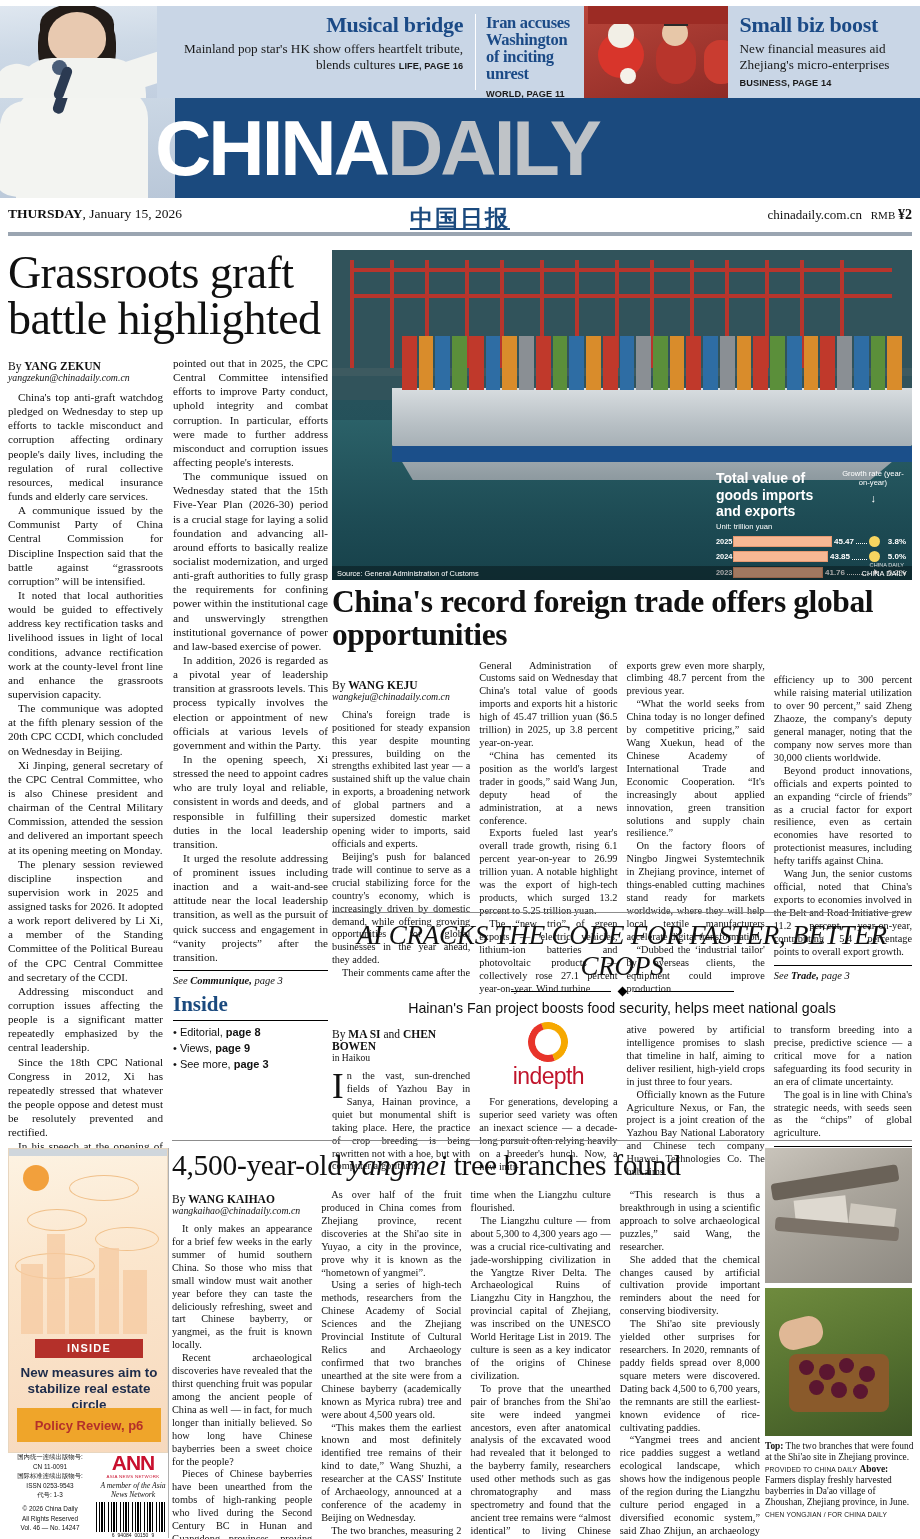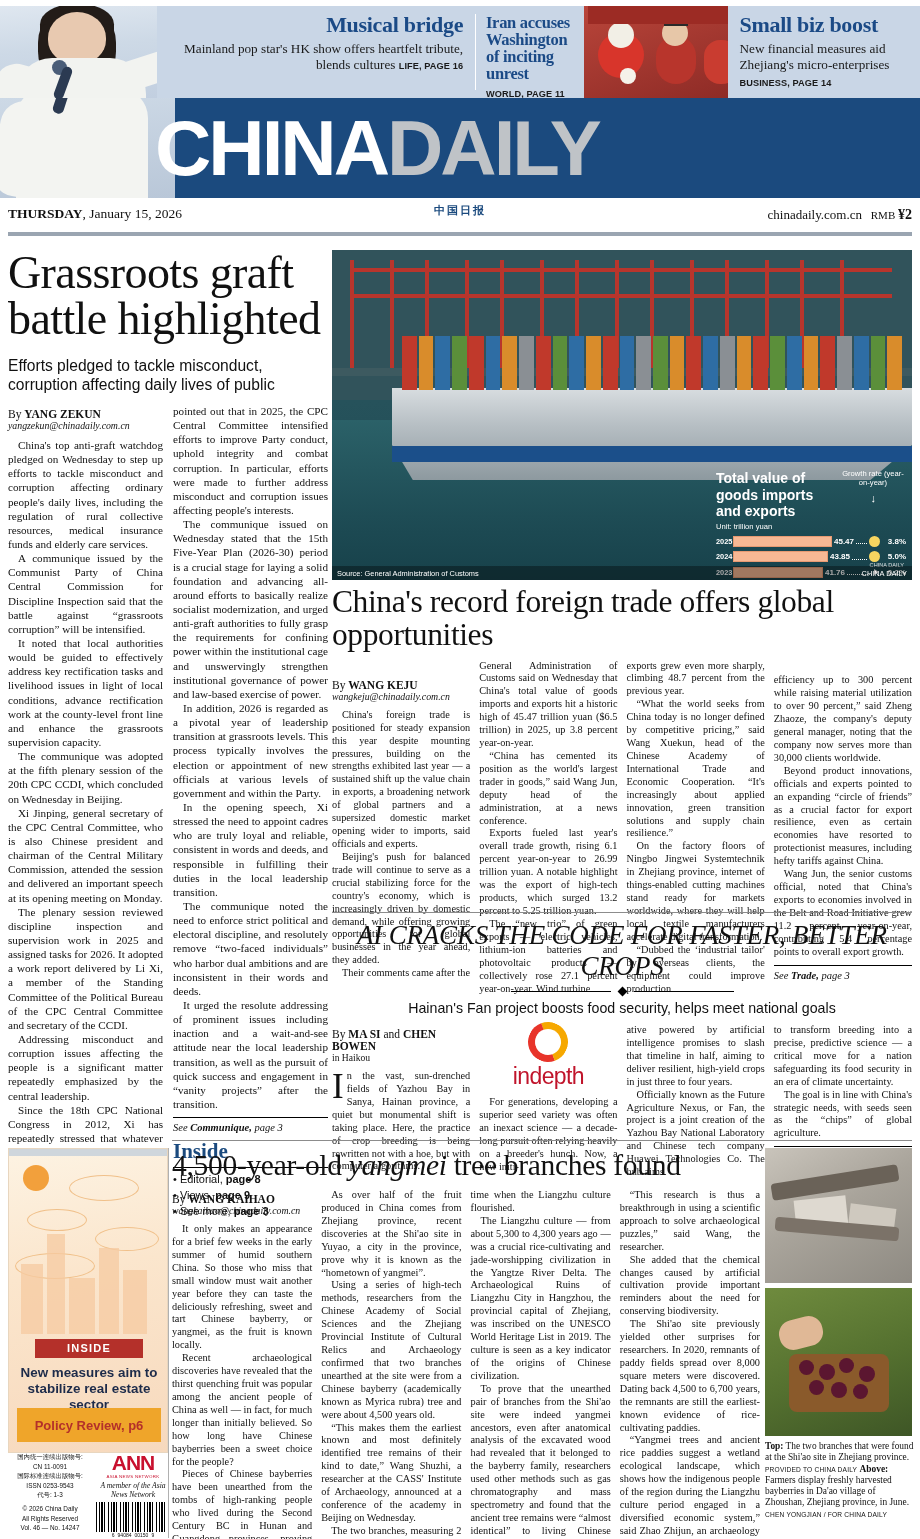--- a/index.html
+++ b/index.html
@@ -122,21 +122,21 @@
     position: absolute; left: 0; top: 198px; width: 920px; height: 34px;
     border-bottom: none;
   }
   .datebar .date {
     position: absolute; left: 8px; top: 8px;
     font-size: 13.5px; font-family: "Liberation Serif", serif;
   }
   .datebar .date b { font-weight: bold; }
   .datebar .cn {
     position: absolute; left: 50%; transform: translateX(-50%); top: 5px;
-    color: #1b4a7e; font-size: 11px; font-weight: bold; letter-spacing: 2px;
+    color: #1b4a7e; font-size: 23px; font-weight: bold; letter-spacing: 2px; text-decoration: underline;
   }
   .datebar .web {
     position: absolute; right: 58px; top: 9px; font-size: 13px;
   }
   .datebar .price {
     position: absolute; right: 8px; top: 9px; font-size: 11px;
   }
   .datebar .price b { font-size: 14px; }
   .rule-thick {
     position: absolute; left: 8px; top: 232px; width: 904px; height: 4px;
@@ -331,21 +331,21 @@
     font-family:"Liberation Sans", sans-serif; font-size:8px; font-weight:bold;
   }
   .chart-credit{
     position:absolute; right:2px; bottom:-10px;
     font-family:"Liberation Sans", sans-serif; font-size:5.6px; color:#dfe4e6;
   }
 
   
   .trade { position:absolute; left:332px; top:586px; width:580px; }
   .trade h2 {
-    font-size: 31.5px; font-weight:normal; line-height:1.04;
+    font-size: 31.5px; font-weight:bold; line-height:1.04;
     letter-spacing:-.4px; margin-bottom:8px;
   }
   .trade-cols { display:flex; gap:9px; margin-top:4px;align-items:center; }
   .tcol { width:139px; }
   .tcol .body-txt { font-size:10.3px; line-height:1.255; }
 
   
   .indepth { position:absolute; left:332px; top:920px; width:580px; }
   .indepth h2 {
     font-family:"Liberation Serif", serif; font-style:italic;
@@ -490,21 +490,20 @@
     <div class="web">chinadaily.com.cn</div>
     <div class="price">
       <span>RMB</span>
       <b>¥2</b>
     </div>
   </div>
   <div class="rule-thick"></div>
 
   <div class="lead">
     <h1>Grassroots graft battle highlighted</h1>
-    <div class="deck">Efforts pledged to tackle misconduct, corruption affecting daily lives of public</div>
 
     <div class="cols2">
       <div class="col">
         <div class="byline">
           <span class="plain">By </span><span>YANG ZEKUN</span>
         </div>
         <div class="email">yangzekun@chinadaily.com.cn</div>
         <div class="body-txt">
           <p>China's top anti-graft watchdog pledged on Wednesday to step up efforts to tackle misconduct and corruption affecting ordinary people's daily lives, including the regulation of rural collective resources, medical insurance funds and elderly care services.</p>
           <p>A communique issued by the Communist Party of China Central Commission for Discipline Inspection said that the battle against “grassroots corruption” will be intensified.</p>
@@ -517,21 +516,20 @@
           <p>In his speech at the opening of this year's annual session, he</p>
         </div>
       </div>
 
       <div class="col">
         <div class="body-txt">
           <p class="noindent">pointed out that in 2025, the CPC Central Committee intensified efforts to improve Party conduct, uphold integrity and combat corruption. In particular, efforts were made to further address misconduct and corruption issues affecting people's interests.</p>
           <p>The communique issued on Wednesday stated that the 15th Five-Year Plan (2026-30) period is a crucial stage for laying a solid foundation and advancing all-around efforts to basically realize socialist modernization, and urged anti-graft authorities to fully grasp the requirements for confining power within the institutional cage and unswervingly strengthen institutional governance of power and law-based exercise of power.</p>
           <p>In addition, 2026 is regarded as a pivotal year of leadership transition at grassroots levels. This process typically involves the election or appointment of new officials at various levels of government and within the Party.</p>
           <p>In the opening speech, Xi stressed the need to appoint cadres who are truly loyal and reliable, consistent in words and deeds, and responsible in fulfilling their duties in the local leadership transition.</p>
-          <p>The communique noted the need to enforce strict political and electoral discipline, and resolutely remove “two-faced individuals” who harbor dual ambitions and are inconsistent in their words and deeds.</p>
           <p>It urged the resolute addressing of prominent issues including inaction and a wait-and-see attitude near the local leadership transition, as well as the pursuit of quick success and engagement in “vanity projects” after the transition.</p>
         </div>
         <div class="seeref">
           <span>See </span><b>Communique,</b><span> page 3</span>
         </div>
         <div class="inside-h">Inside</div>
         <div class="inside-list">
           <div><span>• Editorial, </span><b>page 8</b></div>
           <div><span>• Views, </span><b>page 9</b></div>
           <div><span>• See more, </span><b>page 3</b></div>
@@ -546,21 +544,21 @@
     <div class="cloud" style="left:60px;top:26px;"></div>
     <div class="cloud" style="left:18px;top:60px;width:60px;height:22px;"></div>
     <div class="cloud" style="left:86px;top:78px;width:64px;height:24px;"></div>
     <div class="cloud" style="left:6px;top:104px;width:80px;height:26px;"></div>
     <div class="bldg" style="left:12px;height:70px;width:22px;"></div>
     <div class="bldg" style="left:38px;height:100px;width:18px;"></div>
     <div class="bldg" style="left:60px;height:56px;width:26px;"></div>
     <div class="bldg" style="left:90px;height:86px;width:20px;"></div>
     <div class="bldg" style="left:114px;height:64px;width:24px;"></div>
     <div class="inside-tag">INSIDE</div>
-    <div class="ptxt">New measures aim to stabilize real estate sector</div>
+    <div class="ptxt">New measures aim to stabilize real estate circle</div>
     <div class="pband">Policy Review, p6</div>
   </div>
 
   <div class="colophon">
     <div class="colo-l">
       <div>国内统一连续出版物号:</div>
       <div>CN 11-0091</div>
       <div>国际标准连续出版物号:</div>
       <div>ISSN 0253-9543</div>
       <div>代号: 1-3</div>

